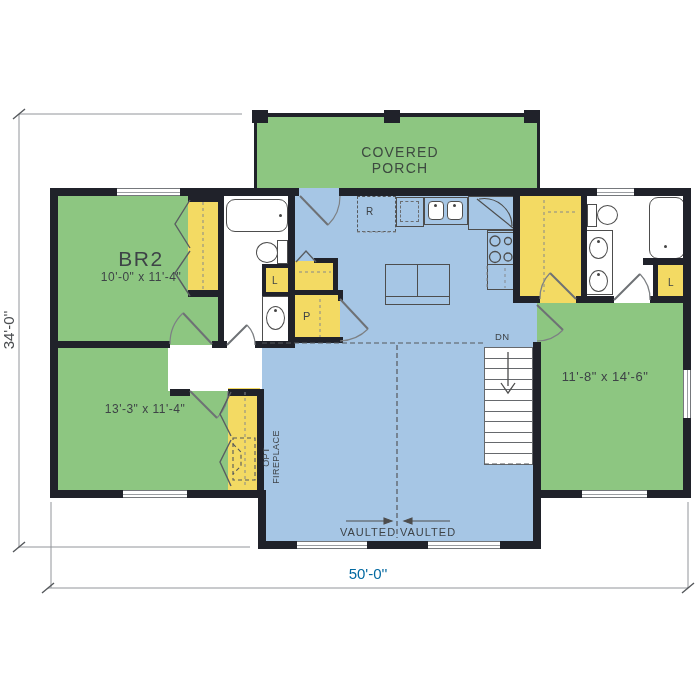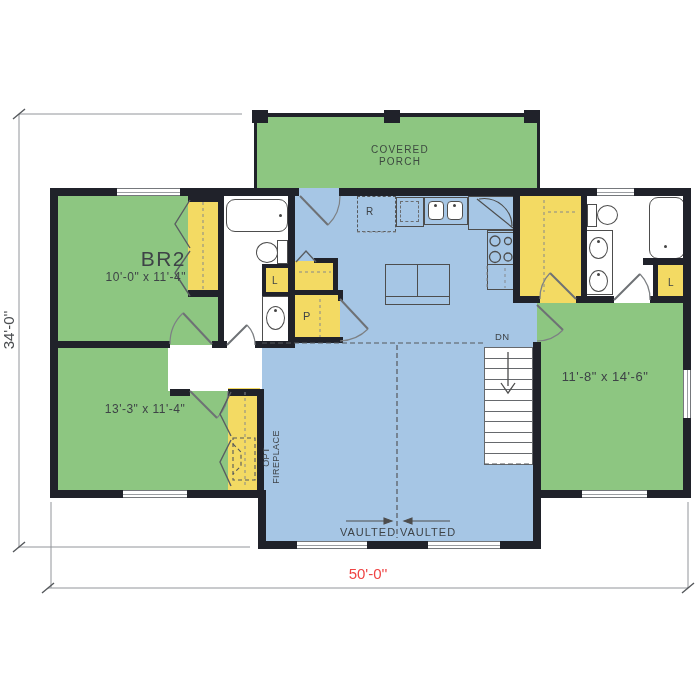--- a/index.html
+++ b/index.html
@@ -228,26 +228,26 @@
       <line x1="688" y1="502" x2="688" y2="588"></line>
     </g>
     <g stroke="#55585c" stroke-width="1.4" fill="none">
       <line x1="13" y1="119" x2="25" y2="109"></line>
       <line x1="13" y1="552" x2="25" y2="542"></line>
       <line x1="42" y1="593" x2="54" y2="583"></line>
       <line x1="682" y1="593" x2="694" y2="583"></line>
     </g>
   </svg>
 
-  <div class="roomlabel" style="left:350px;top:144px;width:100px;font-size:10px;letter-spacing:1.2px;color:#3d4a40;">
+  <div class="roomlabel" style="left:350px;top:144px;width:100px;font-size:14px;letter-spacing:1.2px;color:#3d4a40;">
     <div>COVERED</div>
     <div>PORCH</div>
   </div>
 
-  <div class="roomlabel" style="left:62px;top:247px;width:124px;text-align:right;">
+  <div class="roomlabel" style="left:79px;top:247px;width:124px;">
     <div class="nm" style="font-size:21px;">BR2</div>
     <div class="dm" style="font-size:12px;">10'-0" x 11'-4"</div>
   </div>
 
   <div class="roomlabel" style="left:83px;top:403px;width:124px;">
     <div class="dm" style="font-size:12px;">13'-3" x 11'-4"</div>
   </div>
 
 
   <div class="roomlabel" style="left:543px;top:370px;width:124px;">
@@ -261,16 +261,16 @@
   <div class="small-label" style="left:366px;top:206px;">R</div>
   <div class="small-label" style="left:272px;top:275px;">L</div>
   <div class="small-label" style="left:303px;top:310px;font-size:11px;">P</div>
   <div class="small-label" style="left:668px;top:277px;">L</div>
 
   <div class="abs" style="left:232px;top:446px;width:80px;height:22px;text-align:center;transform:rotate(-90deg);font-size:9px;letter-spacing:0.4px;line-height:1.15;">
     <div>OPT</div>
     <div>FIREPLACE</div>
   </div>
 
-  <div class="abs" style="left:318px;top:565px;width:100px;text-align:center;font-size:15px;color:#ef4444;">50'-0''</div>
+  <div class="abs" style="left:318px;top:565px;width:100px;text-align:center;font-size:15px;color:#0369a1;">50'-0''</div>
   <div class="abs" style="left:-25px;top:320px;width:70px;height:20px;text-align:center;transform:rotate(-90deg);font-size:15px;color:#4a4d50;">34'-0''</div>
 
 </div>
 
 </body></html>

